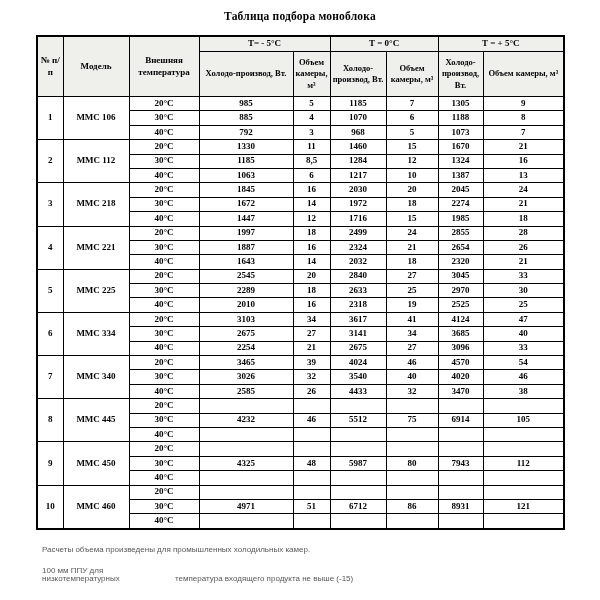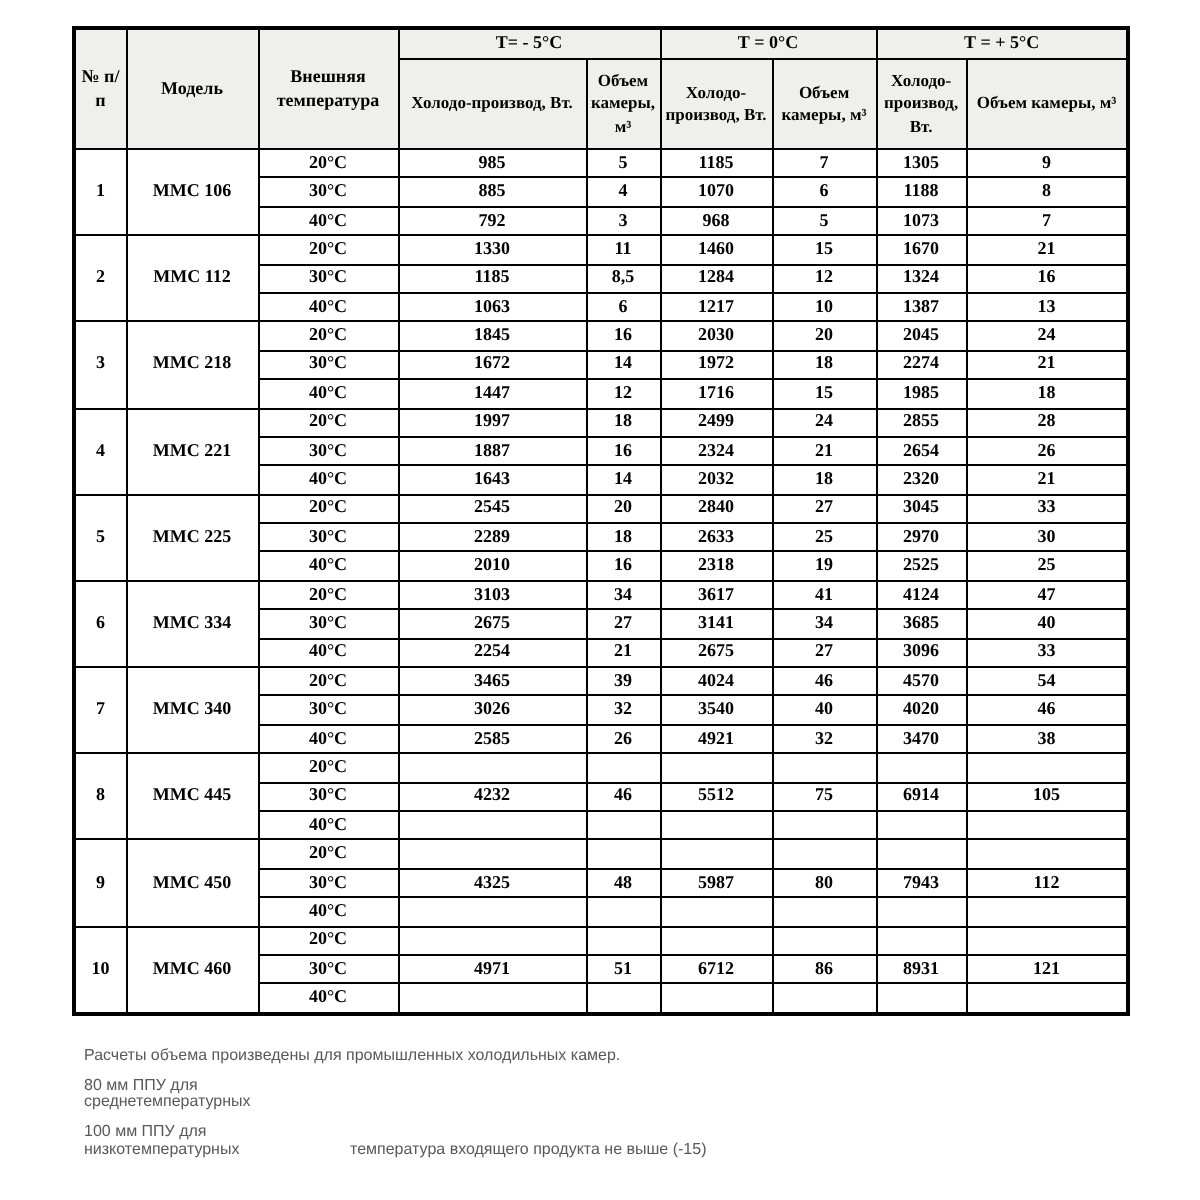--- a/index.html
+++ b/index.html
@@ -57,20 +57,21 @@
     line-height:1.1;
   }
   .footer-notes .note-line { margin-bottom:6px; display:flex;align-items:flex-end; }
   .footer-notes .note-left { width:133px; flex-shrink:0; }
 </style>
 </head>
 <body>
 
 <div class="page">
 
+  <div class="doc-title">Таблица подбора моноблока</div>
 
   <table class="selection-table">
     <colgroup>
       <col style="width:26px">
         <col style="width:66px">
         <col style="width:70px">
       <col style="width:94px">
         <col style="width:37px">
       <col style="width:56px">
         <col style="width:52px">
@@ -287,21 +288,21 @@
           <td>32</td>
           <td>3540</td>
           <td>40</td>
           <td>4020</td>
           <td>46</td>
         </tr>
         <tr>
           <td>40°С</td>
           <td>2585</td>
           <td>26</td>
-          <td>4921</td>
+          <td>4433</td>
           <td>32</td>
           <td>3470</td>
           <td>38</td>
         </tr>
         <tr>
           <td rowspan="3">8</td>
           <td rowspan="3" class="model">ММС 445</td>
           <td>20°С</td>
           <td></td>
           <td></td>
@@ -387,21 +388,20 @@
           <td></td>
         </tr>
       </tbody>
   </table>
 
   <div class="footer-notes">
     <div class="note-line">
       <span>Расчеты объема произведены  для промышленных холодильных камер.</span>
     </div>
     <div class="note-line">
-      <span class="note-left">80 мм ППУ для среднетемпературных</span>
     </div>
     <div class="note-line">
       <span class="note-left">100 мм ППУ для низкотемпературных</span>
       <span>температура входящего продукта не выше (-15)</span>
     </div>
   </div>
 
 </div>
 
 </body></html>

